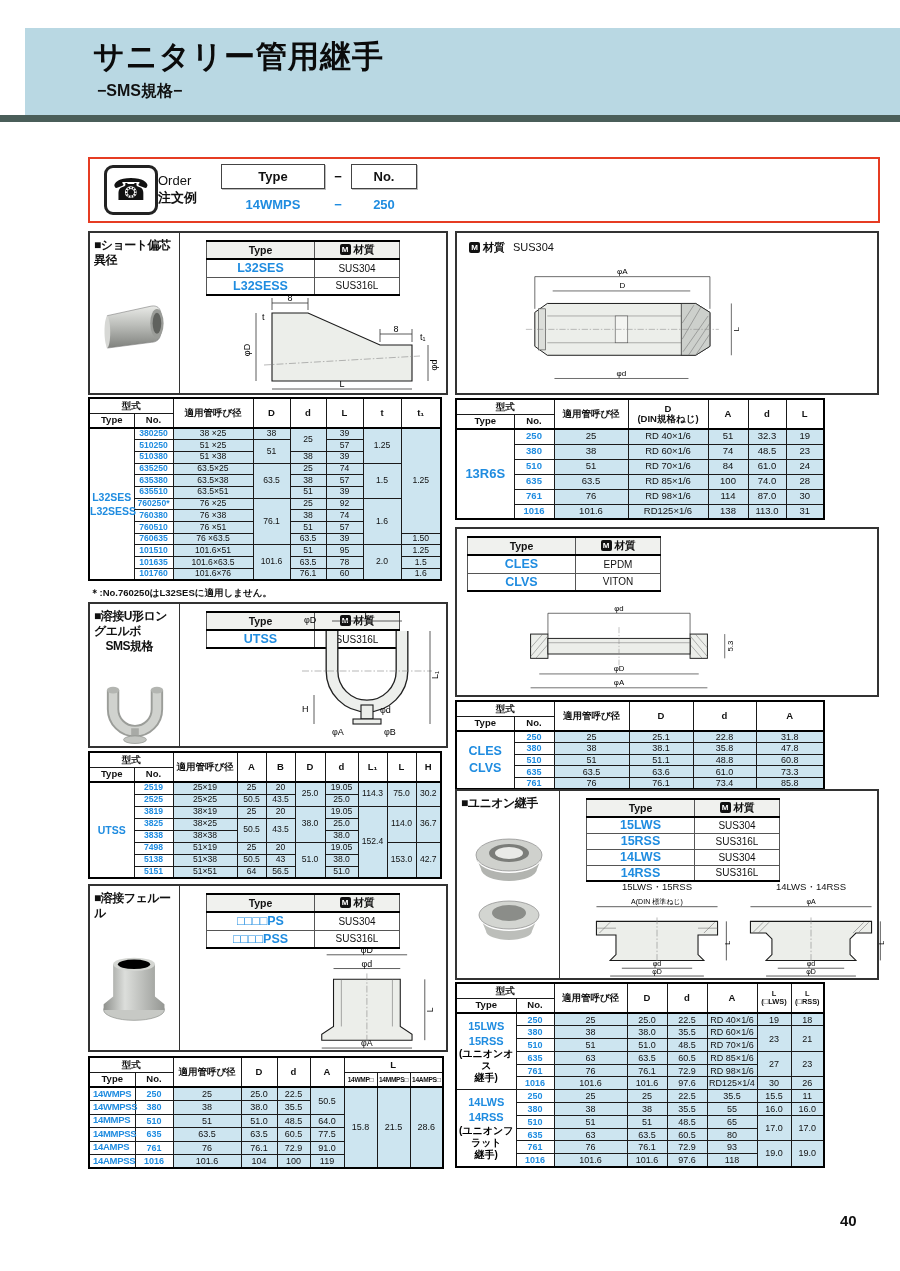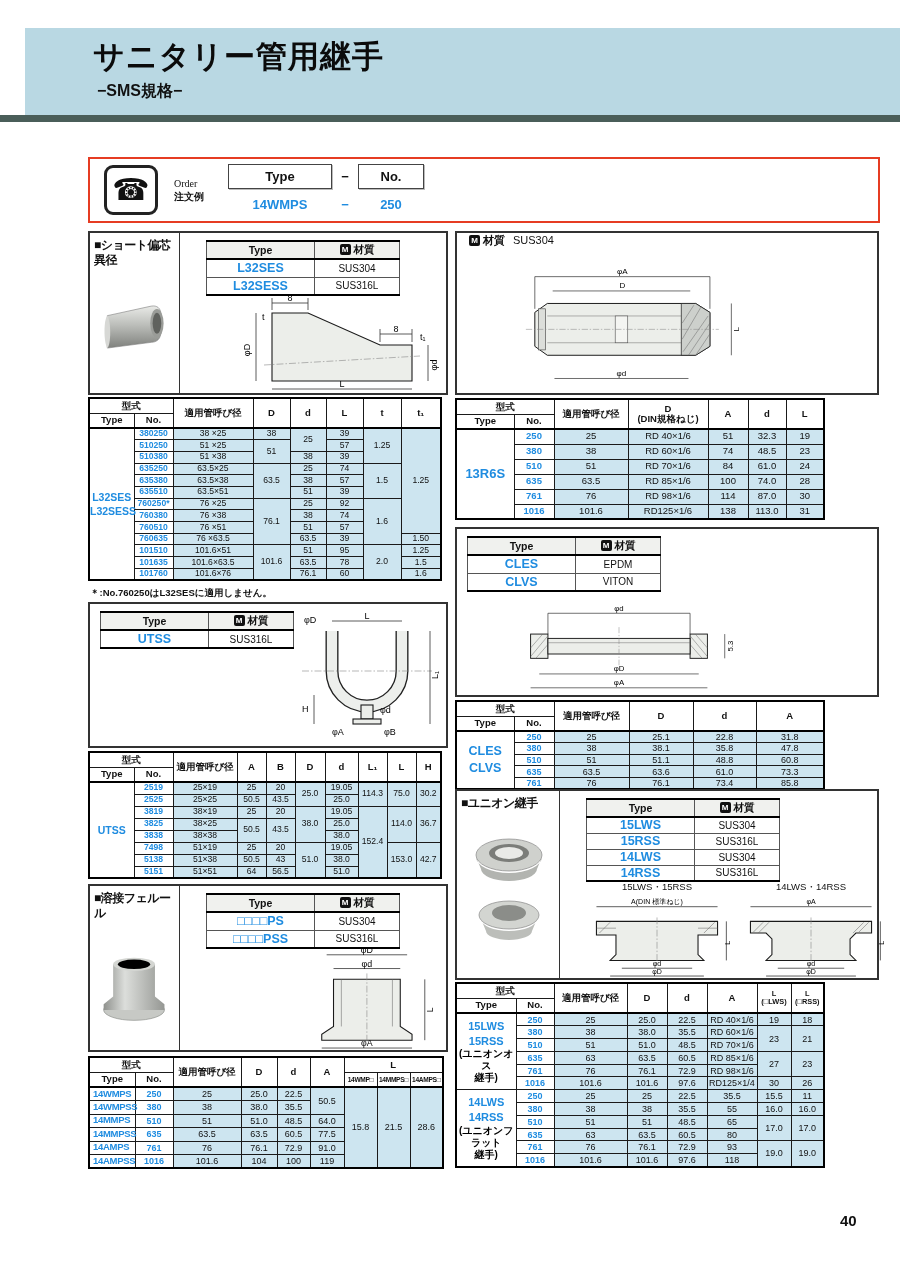--- a/index.html
+++ b/index.html
@@ -9,21 +9,21 @@
 
   
   .banner { position:absolute; left:25px; top:28px; width:875px; height:87px; background:#b9d8e3; }
   .banner .title { padding:8px 0 0 68px; font-size:31px; font-weight:bold; letter-spacing:1px; color:#0b0b0b; }
   .banner .subtitle { padding:3px 0 0 72px; font-size:16px; font-weight:bold; }
   .darkbar { position:absolute; left:0; top:115px; width:900px; height:7px; background:#4a5e59; }
 
   
   .orderbox { position:absolute; left:88px; top:157px; width:792px; height:66px; border:2px solid #e63c23; background:#fff; display:flex; align-items:center; }
   .phoneicon { width:54px; height:50px; border:3px solid #222; border-radius:9px; margin-left:14px; display:flex; align-items:center; justify-content:center; font-size:30px; line-height:1; color:#111; }
-  .orderlabels { margin-left:16px; font-size:10px; line-height:1.3;font-family:Liberation Serif, serif; }
+  .orderlabels { margin-left:0; font-size:13px; line-height:1.3; }
   .orderlabels .ja { font-weight:bold; }
   .ordergrid { display:grid; grid-template-columns:104px 26px 66px; grid-auto-rows:26px; margin-left:24px; row-gap:2px; align-items:center; justify-items:center; }
   .obox { width:100%; height:25px; border:1.5px solid #444; display:flex; align-items:center; justify-content:center; font-size:13px; font-weight:bold; background:#fff; box-shadow:1px 1px 0 #bbb; }
   .odash { font-size:13px; font-weight:bold; }
   .bval { color:#1f8ce0; font-weight:bold; font-size:13px; }
 
   
   .secbox { position:absolute; border:2px solid #333; background:#fff; display:flex;gap:16px; }
   .seclabel { border-right:1.5px solid #333; padding:5px 3px 0 4px; position:relative; flex:none; }
   .sectitle { font-size:12px; font-weight:bold; line-height:1.25; white-space:pre-line; letter-spacing:-0.5px; }
@@ -34,21 +34,21 @@
   table.mini { border-collapse:collapse; margin:7px 0 0 10px; background:#fff; }
   .mini th,.mini td { border:1px solid #555; text-align:center; height:18px; }
   .mini thead th { background:#f0f1ee; font-size:10.5px; font-weight:bold; border-top:2px solid #000; border-bottom:2px solid #000; }
   .mini th.ty,.mini td.ty { width:108px; }
   .mini th.mat,.mini td.mat { width:85px; }
   .mini td.ty { color:#1f8ce0; font-weight:bold; font-size:12.5px; }
   .mini td.mat { font-size:10px; }
   .mini tbody tr:last-child td { border-bottom:2px solid #000; }
   .mini.compact td { height:16px; }
   .micon { display:inline-block; background:#111; color:#fff; font-size:8px; font-weight:bold; width:11px; height:11px; line-height:11px; border-radius:2px; text-align:center; margin-right:3px; vertical-align:1px; }
-  .matline { padding:0 0 0 12px; font-size:11px; }
+  .matline { padding:7px 0 0 12px; font-size:11px; }
   .matline .lbl { font-weight:bold; margin-right:8px; }
 
   
   table.cat { border-collapse:collapse; table-layout:fixed; position:absolute; background:#fff; border:2px solid #000; }
   .cat th,.cat td { border:1px solid #1a1a1a; text-align:center; vertical-align:middle; padding:0; white-space:pre-line; }
   .cat thead { border-bottom:2px solid #000; }
   .cat thead tr { height:15px;margin-top:24px; }
   .cat th { font-size:9.5px; font-weight:bold; background:#fff; line-height:1.1; }
   .cat td { font-size:9px; background:#cde5f0; line-height:1.12; }
   .cat td.no { background:#fff; color:#1f8ce0; font-weight:bold; }
@@ -281,20 +281,32 @@
           <td>101.6×76</td>
           <td>76.1</td>
           <td>60</td>
           <td>1.6</td>
         </tr>
       </tbody>
     </table>
   <div class="footnote">＊:No.760250はL32SESに適用しません。</div>
 
   <div class="secbox" style="left:88px;top:602px;width:360px;height:146px">
+    <div class="seclabel" style="width:90px">
+      <div class="sectitle">■溶接U形ロングエルボ
+　SMS規格</div>
+      <svg class="photo" width="82" height="74" viewBox="0 0 86 76" style="margin-top:22px">
+        <path d="M20,14 V34 A23,23 0 0 0 66,34 V14" fill="none" stroke="#9b9d99" stroke-width="13"></path>
+        <path d="M20,14 V34 A23,23 0 0 0 66,34 V14" fill="none" stroke="#d0d2ce" stroke-width="9"></path>
+        <ellipse cx="20" cy="14" rx="6.5" ry="3.5" fill="#b3b5b1"></ellipse>
+          <ellipse cx="66" cy="14" rx="6.5" ry="3.5" fill="#b3b5b1"></ellipse>
+        <rect x="39" y="54" width="8" height="10" fill="#a8aaa6"></rect>
+        <ellipse cx="43" cy="66" rx="12" ry="4" fill="#c3c5c1" stroke="#8a8c88" stroke-width="0.7"></ellipse>
+      </svg>
+    </div>
     <div class="seccontent">
       <table class="mini">
         <thead>
             <tr>
           <th class="ty">Type</th>
           <th class="mat"><span class="micon">M</span><span>材質</span></th>
         </tr>
           </thead>
         <tbody>
           <tr>

